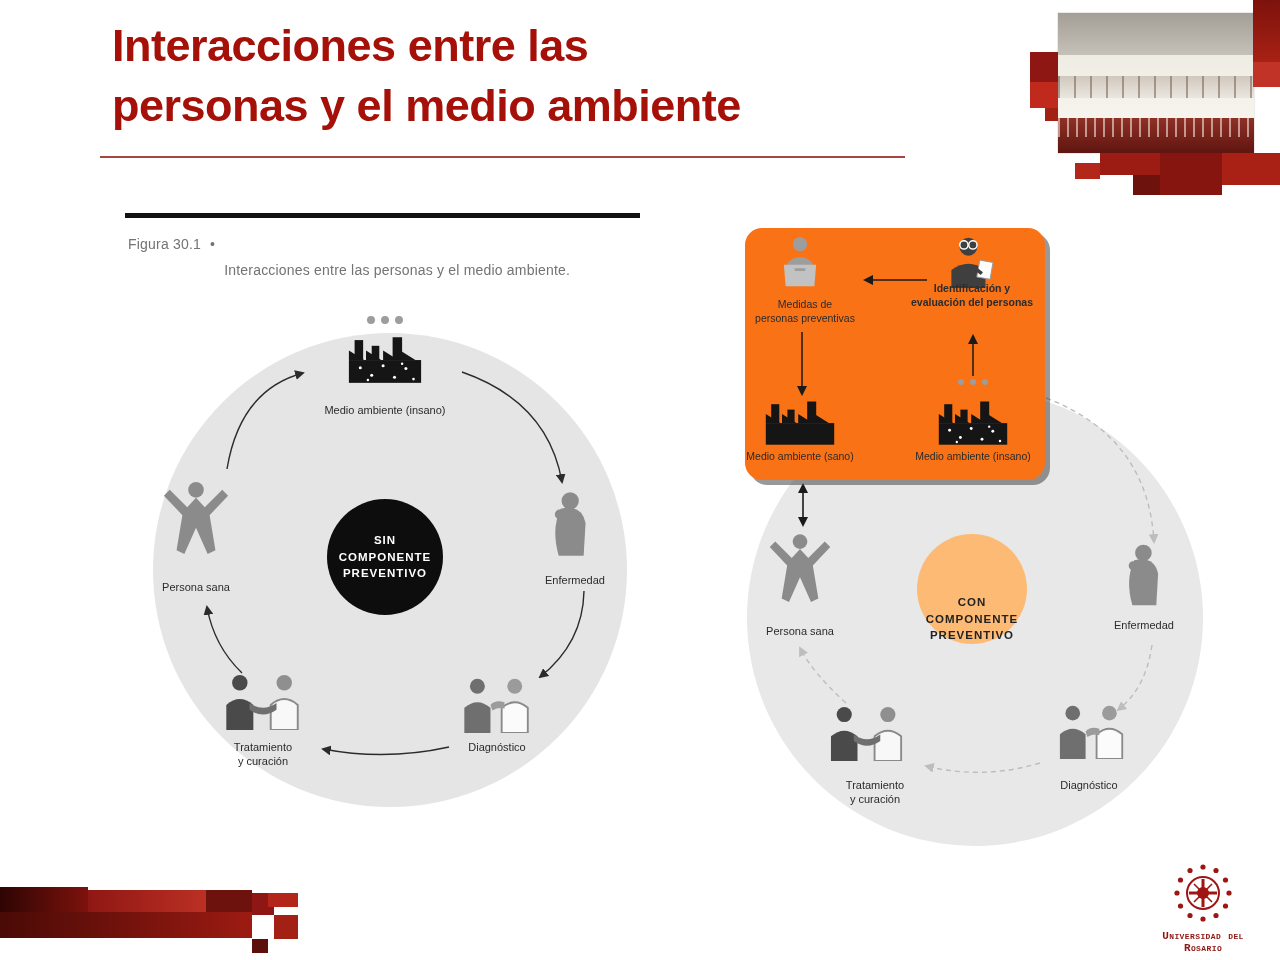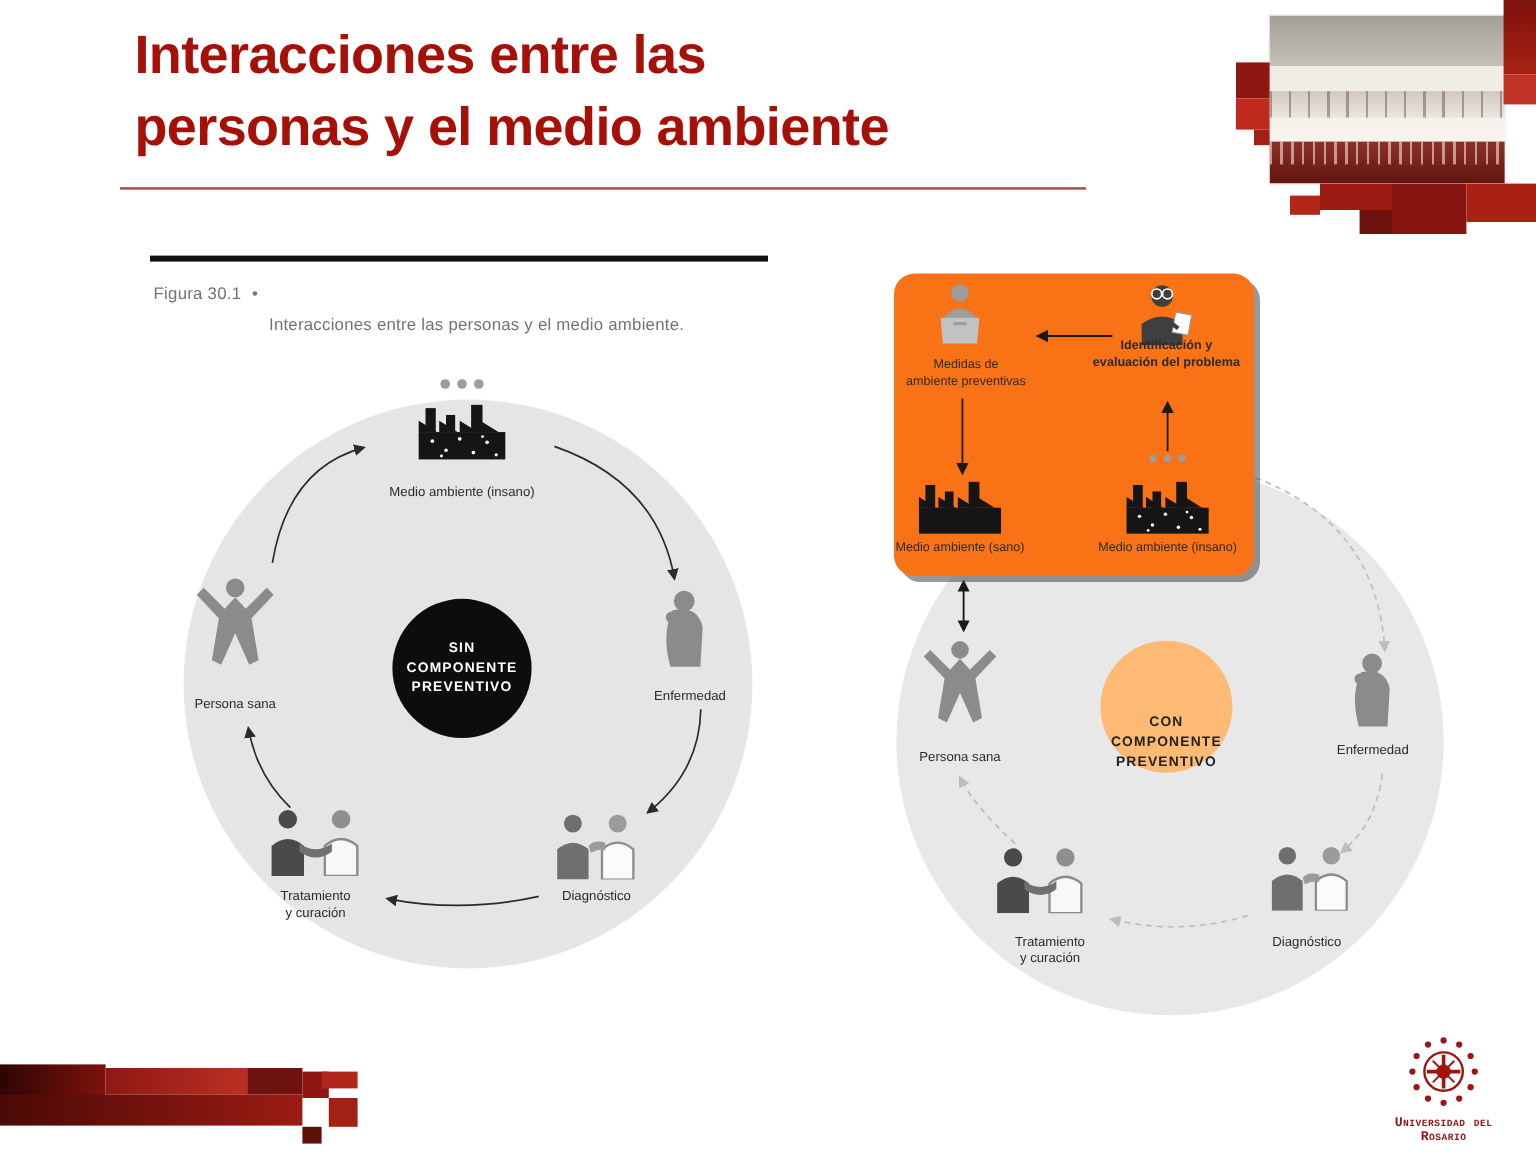--- a/index.html
+++ b/index.html
@@ -308,29 +308,29 @@
         <path d="M57 104 L57 166"></path>
         <path d="M228 148 L228 108"></path>
       </g>
     </svg>
 
     <svg class="ic pn-podium" viewBox="0 0 60 58">
       <use href="#i-podium" xlink:href="#i-podium"></use>
     </svg>
     <div class="lbl pn-lab-medidas">
       <div>Medidas de</div>
-      <div>ambiente preventivas</div>
+      <div>personas preventivas</div>
     </div>
 
     <svg class="ic pn-inspector" viewBox="0 0 62 58">
       <use href="#i-inspector" xlink:href="#i-inspector"></use>
     </svg>
     <div class="lbl pn-lab-ident">
       <div>Identificación y</div>
-      <div>evaluación del problema</div>
+      <div>evaluación del personas</div>
     </div>
 
     <svg class="ic pn-factory-sano" viewBox="0 0 80 50" fill="currentColor">
       <use href="#i-factory" xlink:href="#i-factory"></use>
     </svg>
     <div class="lbl pn-lab-sano">Medio ambiente (sano)</div>
 
     <div class="dots small pn-dots">
         <i></i>
         <i></i>

